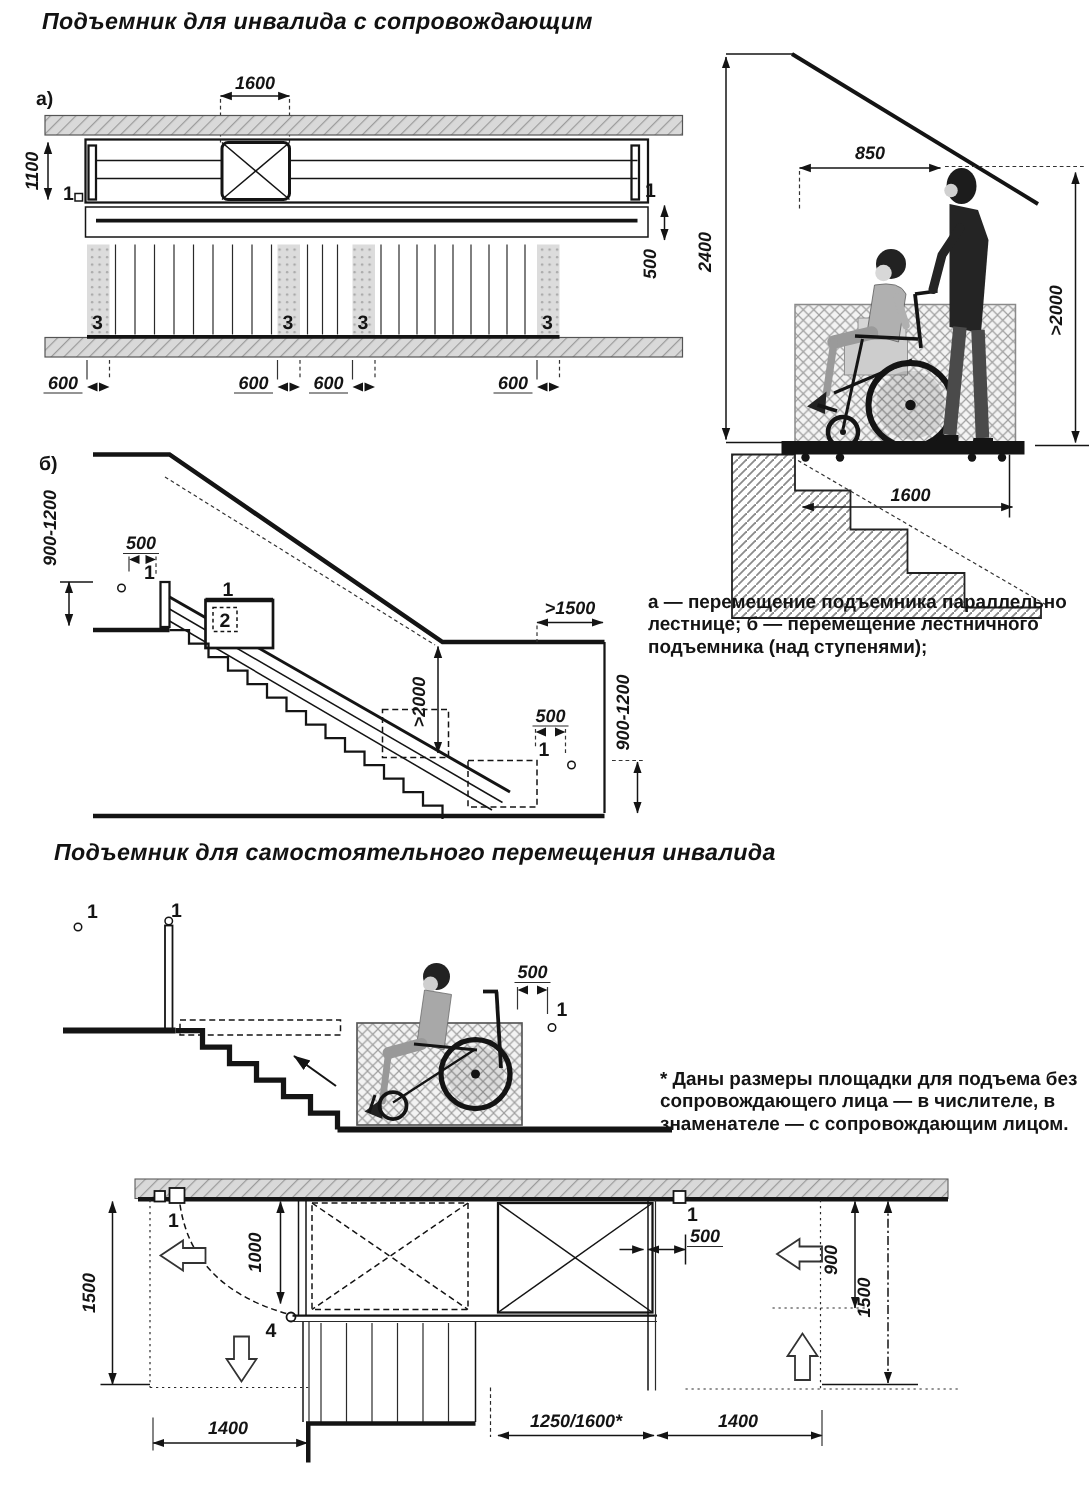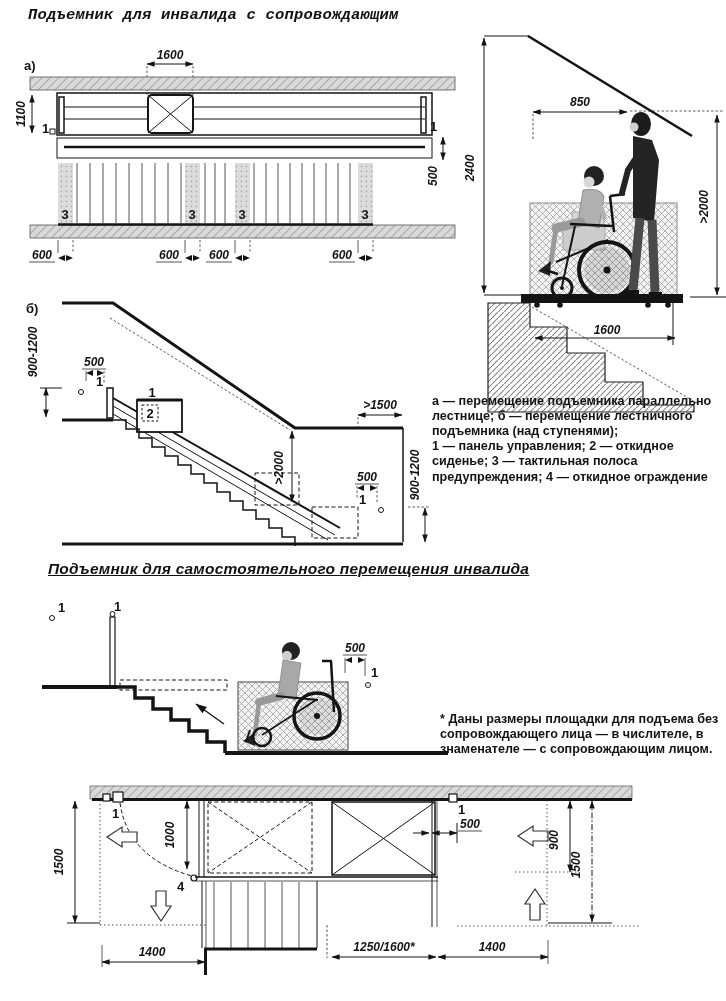--- a/index.html
+++ b/index.html
@@ -431,25 +431,24 @@
     <line class="s08 dot" x1="457" y1="926" x2="640" y2="926"></line>
 
     <polygon class="harr" points="535,889 525,904 530,904 530,920 540,920 540,904 545,904"></polygon>
 
     <line class="dim" x1="438" y1="957" x2="548" y2="957"></line>
     <text class="dt" x="492" y="951" text-anchor="middle">1400</text>
     <line class="thin" x1="548" y1="940" x2="548" y2="964"></line>
   </g>
 </svg>
 
-<div class="t1" style="left:28px;top:6px;font-family:Liberation Mono, monospace;">Подъемник для инвалида с сопровождающим</div>
-<div class="t1" style="left:48px;top:560px;text-decoration:underline;">Подъемник для самостоятельного перемещения инвалида</div>
+<div class="t1" style="left:28px;top:6px;">Подъемник для инвалида с сопровождающим</div>
+<div class="t1" style="left:36px;top:560px;">Подъемник для самостоятельного перемещения инвалида</div>
 
 <div class="txtblock" style="left:432px;top:394px;width:293px;">
   <p>а — перемещение подъемника параллельно лестнице; б — перемещение лестничного подъемника (над ступенями);</p>
-  <p>1 — панель управления; 2 — откидное сиденье; 3 — тактильная полоса предупреждения; 4 — откидное ограждение</p>
 </div>
 
 <div class="txtblock" style="left:440px;top:712px;width:295px;">
   <p><b>*</b><span> Даны размеры площадки для подъема без сопровождающего лица — в числителе, в знаменателе — с сопровождающим лицом.</span></p>
 </div>
 
 </div>
 
 </body></html>

